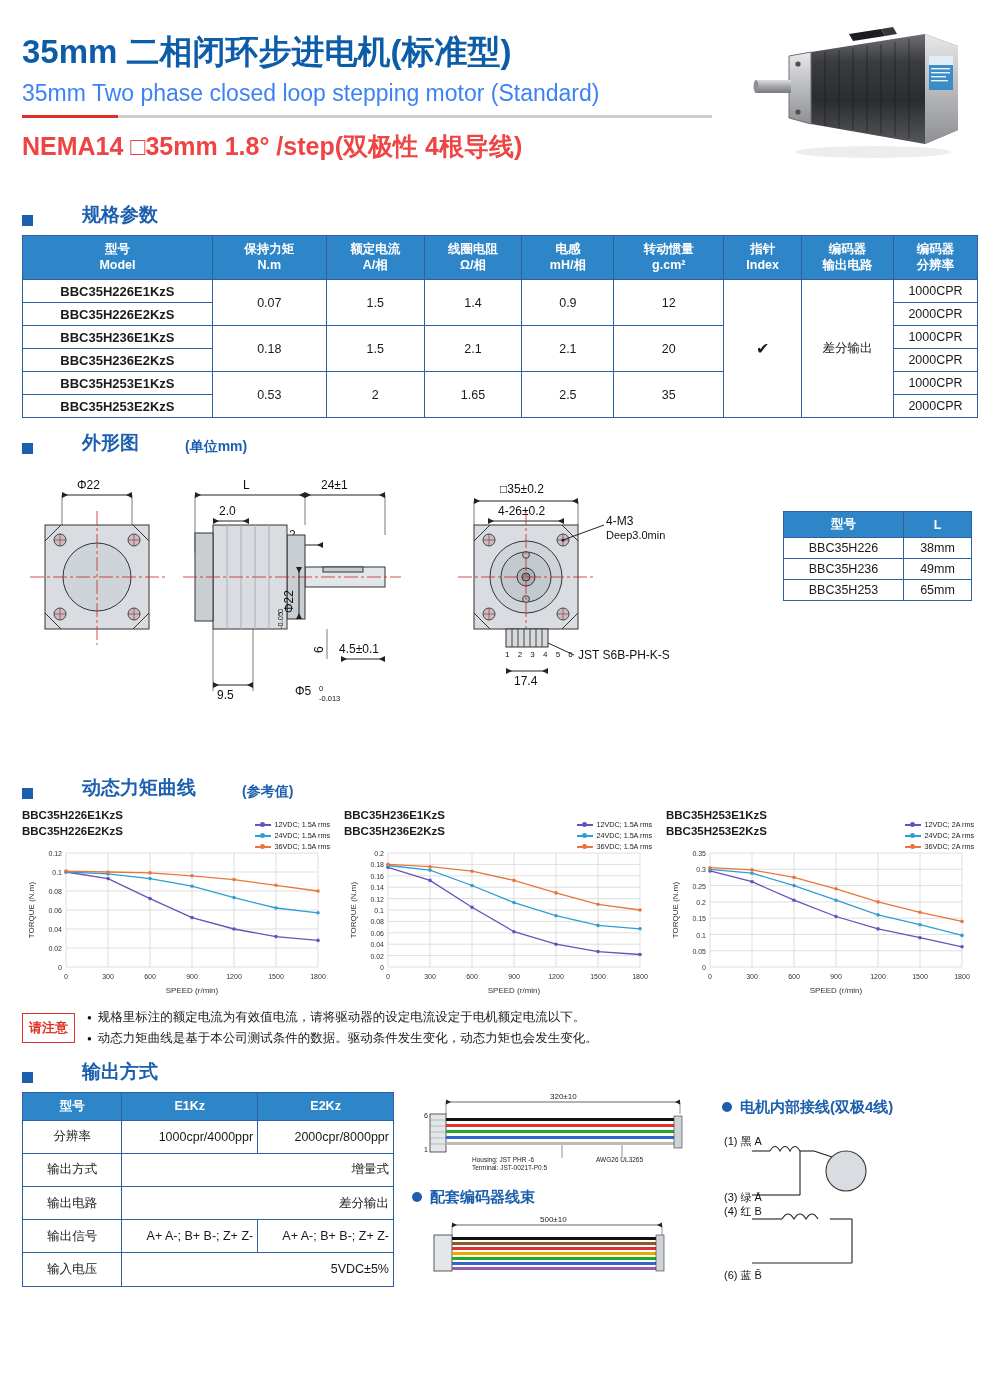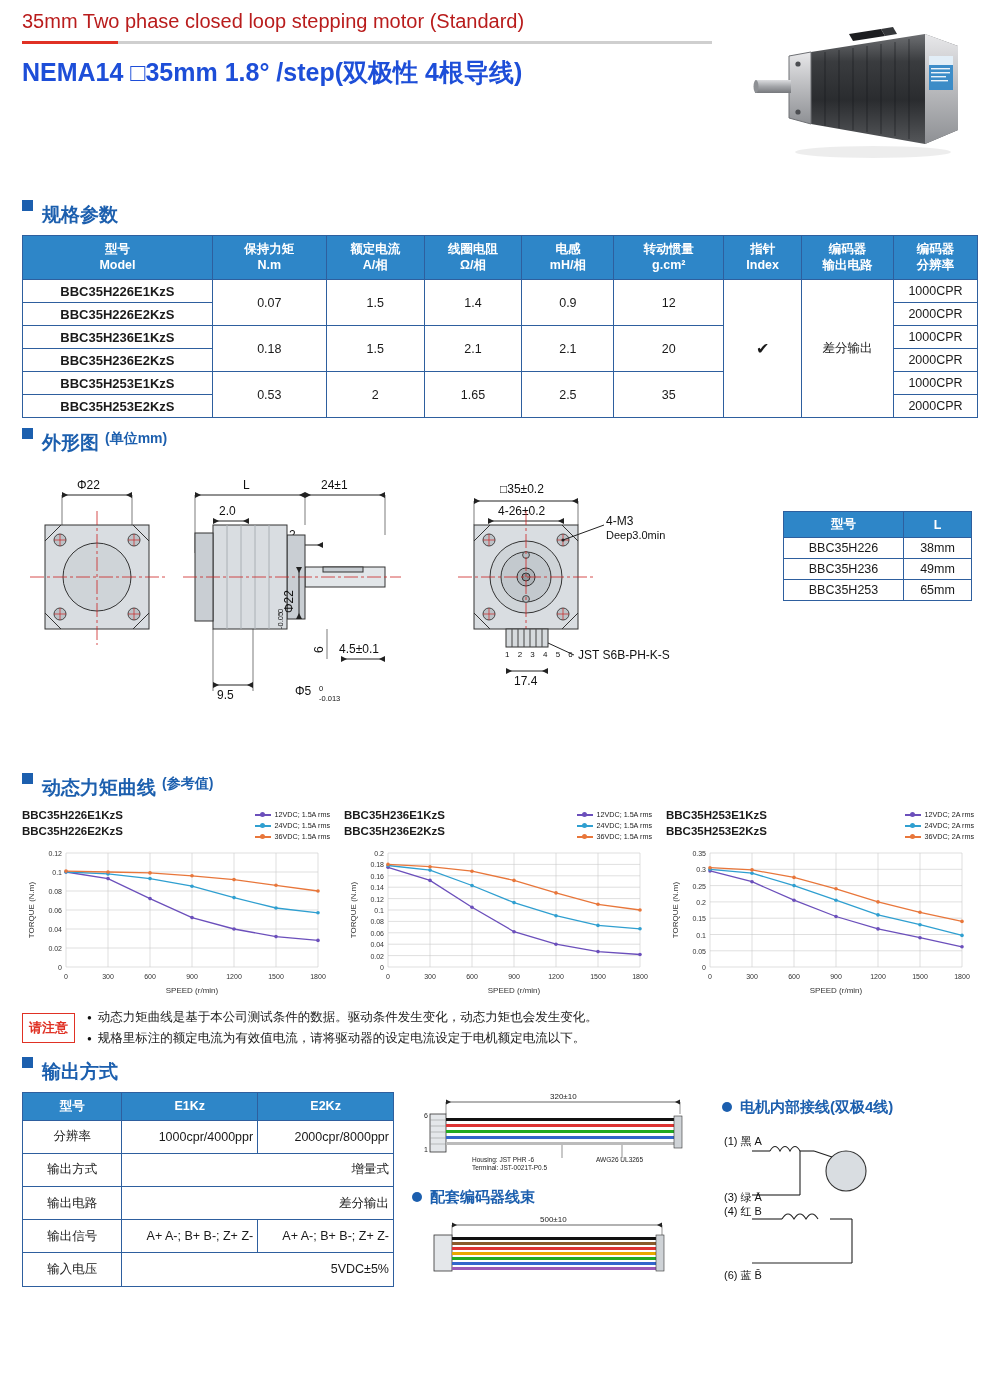--- a/index.html
+++ b/index.html
@@ -14,33 +14,33 @@
   }
   .page { position:relative; width:1000px; height:1400px; padding:0 22px; }
 
   
   .hdr { position:relative; height:190px; }
   .title-cn {
     font-size:33px; font-weight:bold; color:#0d5ca8; letter-spacing:0px;
     padding-top:34px; line-height:1.1;
   }
   .title-en {
-    font-size:20px; color:#b91c1c; padding-top:10px; letter-spacing:0px;
+    font-size:23px; color:#3b82f6; padding-top:10px; letter-spacing:0px;
   }
   .rule { margin-top:8px; height:3px; width:690px; background:#cfcfcf; position:relative;}
   .rule:before{content:"";position:absolute;left:0;top:0;width:96px;height:3px;background:#e03124;}
   .title-nema {
-    margin-top:12px; font-size:25px; color:#1d4ed8; font-weight:bold;
+    margin-top:12px; font-size:25px; color:#ef4444; font-weight:bold;
   }
 
   
   .motor-photo { position:absolute; right:10px; top:12px; width:215px; height:168px; }
 
   
-  .sec-h { display:flex; align-items:flex-start; margin:12px 0 7px 0; }
+  .sec-h { display:flex; align-items:flex-end; margin:12px 0 7px 0;gap:40px; }
   .sec-h .bullet { width:11px; height:11px; background:#1c5fae; margin-right:9px; position:relative; top:-2px;}
   .sec-h .t { font-size:19px; font-weight:bold; color:#1c5fae; }
   .sec-h .sub { font-size:14px; font-weight:bold; color:#1c5fae; margin-left:6px; }
 
   .sec-h2 { display:flex; align-items:center; margin:6px 0 6px 0;}
   .sec-h2 .dot { width:10px; height:10px; border-radius:50%; background:#1c5fae; margin-right:8px;}
   .sec-h2 .t { font-size:15px; font-weight:bold; color:#1c5fae; }
 
   
   table.spec { border-collapse:collapse; width:956px; font-size:12.5px; }
@@ -57,21 +57,21 @@
   .draw-svg { position:absolute; left:0; top:0; }
   table.ltab { border-collapse:collapse; font-size:12.5px; position:absolute; right:6px; top:48px;}
   table.ltab th { background:#2e86c8; color:#fff; border:1px solid #2e5f9e; padding:4px 0; font-weight:bold;}
   table.ltab td { border:1px solid #2e5f9e; padding:3px 10px; text-align:center; font-weight:normal;}
   table.ltab td.l { font-weight:normal; }
 
   
   .curves { display:flex; gap:10px; width:956px; }
   .curve-box { width:312px; position:relative; }
   .curve-title { font-size:11.5px; font-weight:bold; line-height:1.35; }
-  .legend { position:absolute; right:4px; top:2px; font-size:7.2px; line-height:1.5; }
+  .legend { position:absolute; right:4px; top:12px; font-size:7.2px; line-height:1.5; }
   .legend div { white-space:nowrap; }
   .legend .sw { display:inline-block; width:16px; height:2px; vertical-align:middle; margin-right:3px; position:relative;}
   .legend .sw i { position:absolute; left:5px; top:-2px; width:5px; height:5px; border-radius:50%; }
 
   
   .note { display:flex; align-items:center; margin-top:4px; }
   .note .tag {
     border:1px solid #e03124; color:#e03124; font-size:13px; font-weight:bold;
     padding:5px 6px; margin-right:12px; white-space:nowrap;
   }
@@ -87,20 +87,21 @@
 
   .wires { width:300px; margin-left:18px; }
   .wiring { width:250px; margin-left:10px; }
 </style>
 </head>
 <body>
 
 <div class="page">
 
   <div class="hdr">
+    <div class="title-cn">35mm 二相闭环步进电机(标准型)</div>
     <div class="title-en">35mm Two phase closed loop stepping motor (Standard)</div>
     <div class="rule"></div>
     <div class="title-nema">NEMA14  □35mm   1.8° /step(双极性 4根导线)</div>
 
     <svg class="motor-photo" viewBox="0 0 215 168">
       <defs>
         <linearGradient id="bodyG" x1="0" y1="0" x2="0" y2="1">
           <stop offset="0" stop-color="#6d6f72"></stop>
             <stop offset="0.25" stop-color="#3a3c3f"></stop>
           <stop offset="0.6" stop-color="#2a2c2f"></stop>
@@ -728,22 +729,22 @@
               <circle cx="296" cy="82.4" r="1.8"></circle>
             </g>
         </g>
       </svg>
     </div>
   </div>
 
   <div class="note">
     <div class="tag">请注意</div>
     <div class="lines">
+      <div>规格里标注的额定电流为有效值电流，请将驱动器的设定电流设定于电机额定电流以下。</div>
       <div>动态力矩曲线是基于本公司测试条件的数据。驱动条件发生变化，动态力矩也会发生变化。</div>
-      <div>规格里标注的额定电流为有效值电流，请将驱动器的设定电流设定于电机额定电流以下。</div>
     </div>
   </div>
 
   <div class="sec-h" style="margin-top:10px">
     <span class="bullet"></span>
     <span class="t">输出方式</span>
   </div>
 
   <div class="bottom">
 

